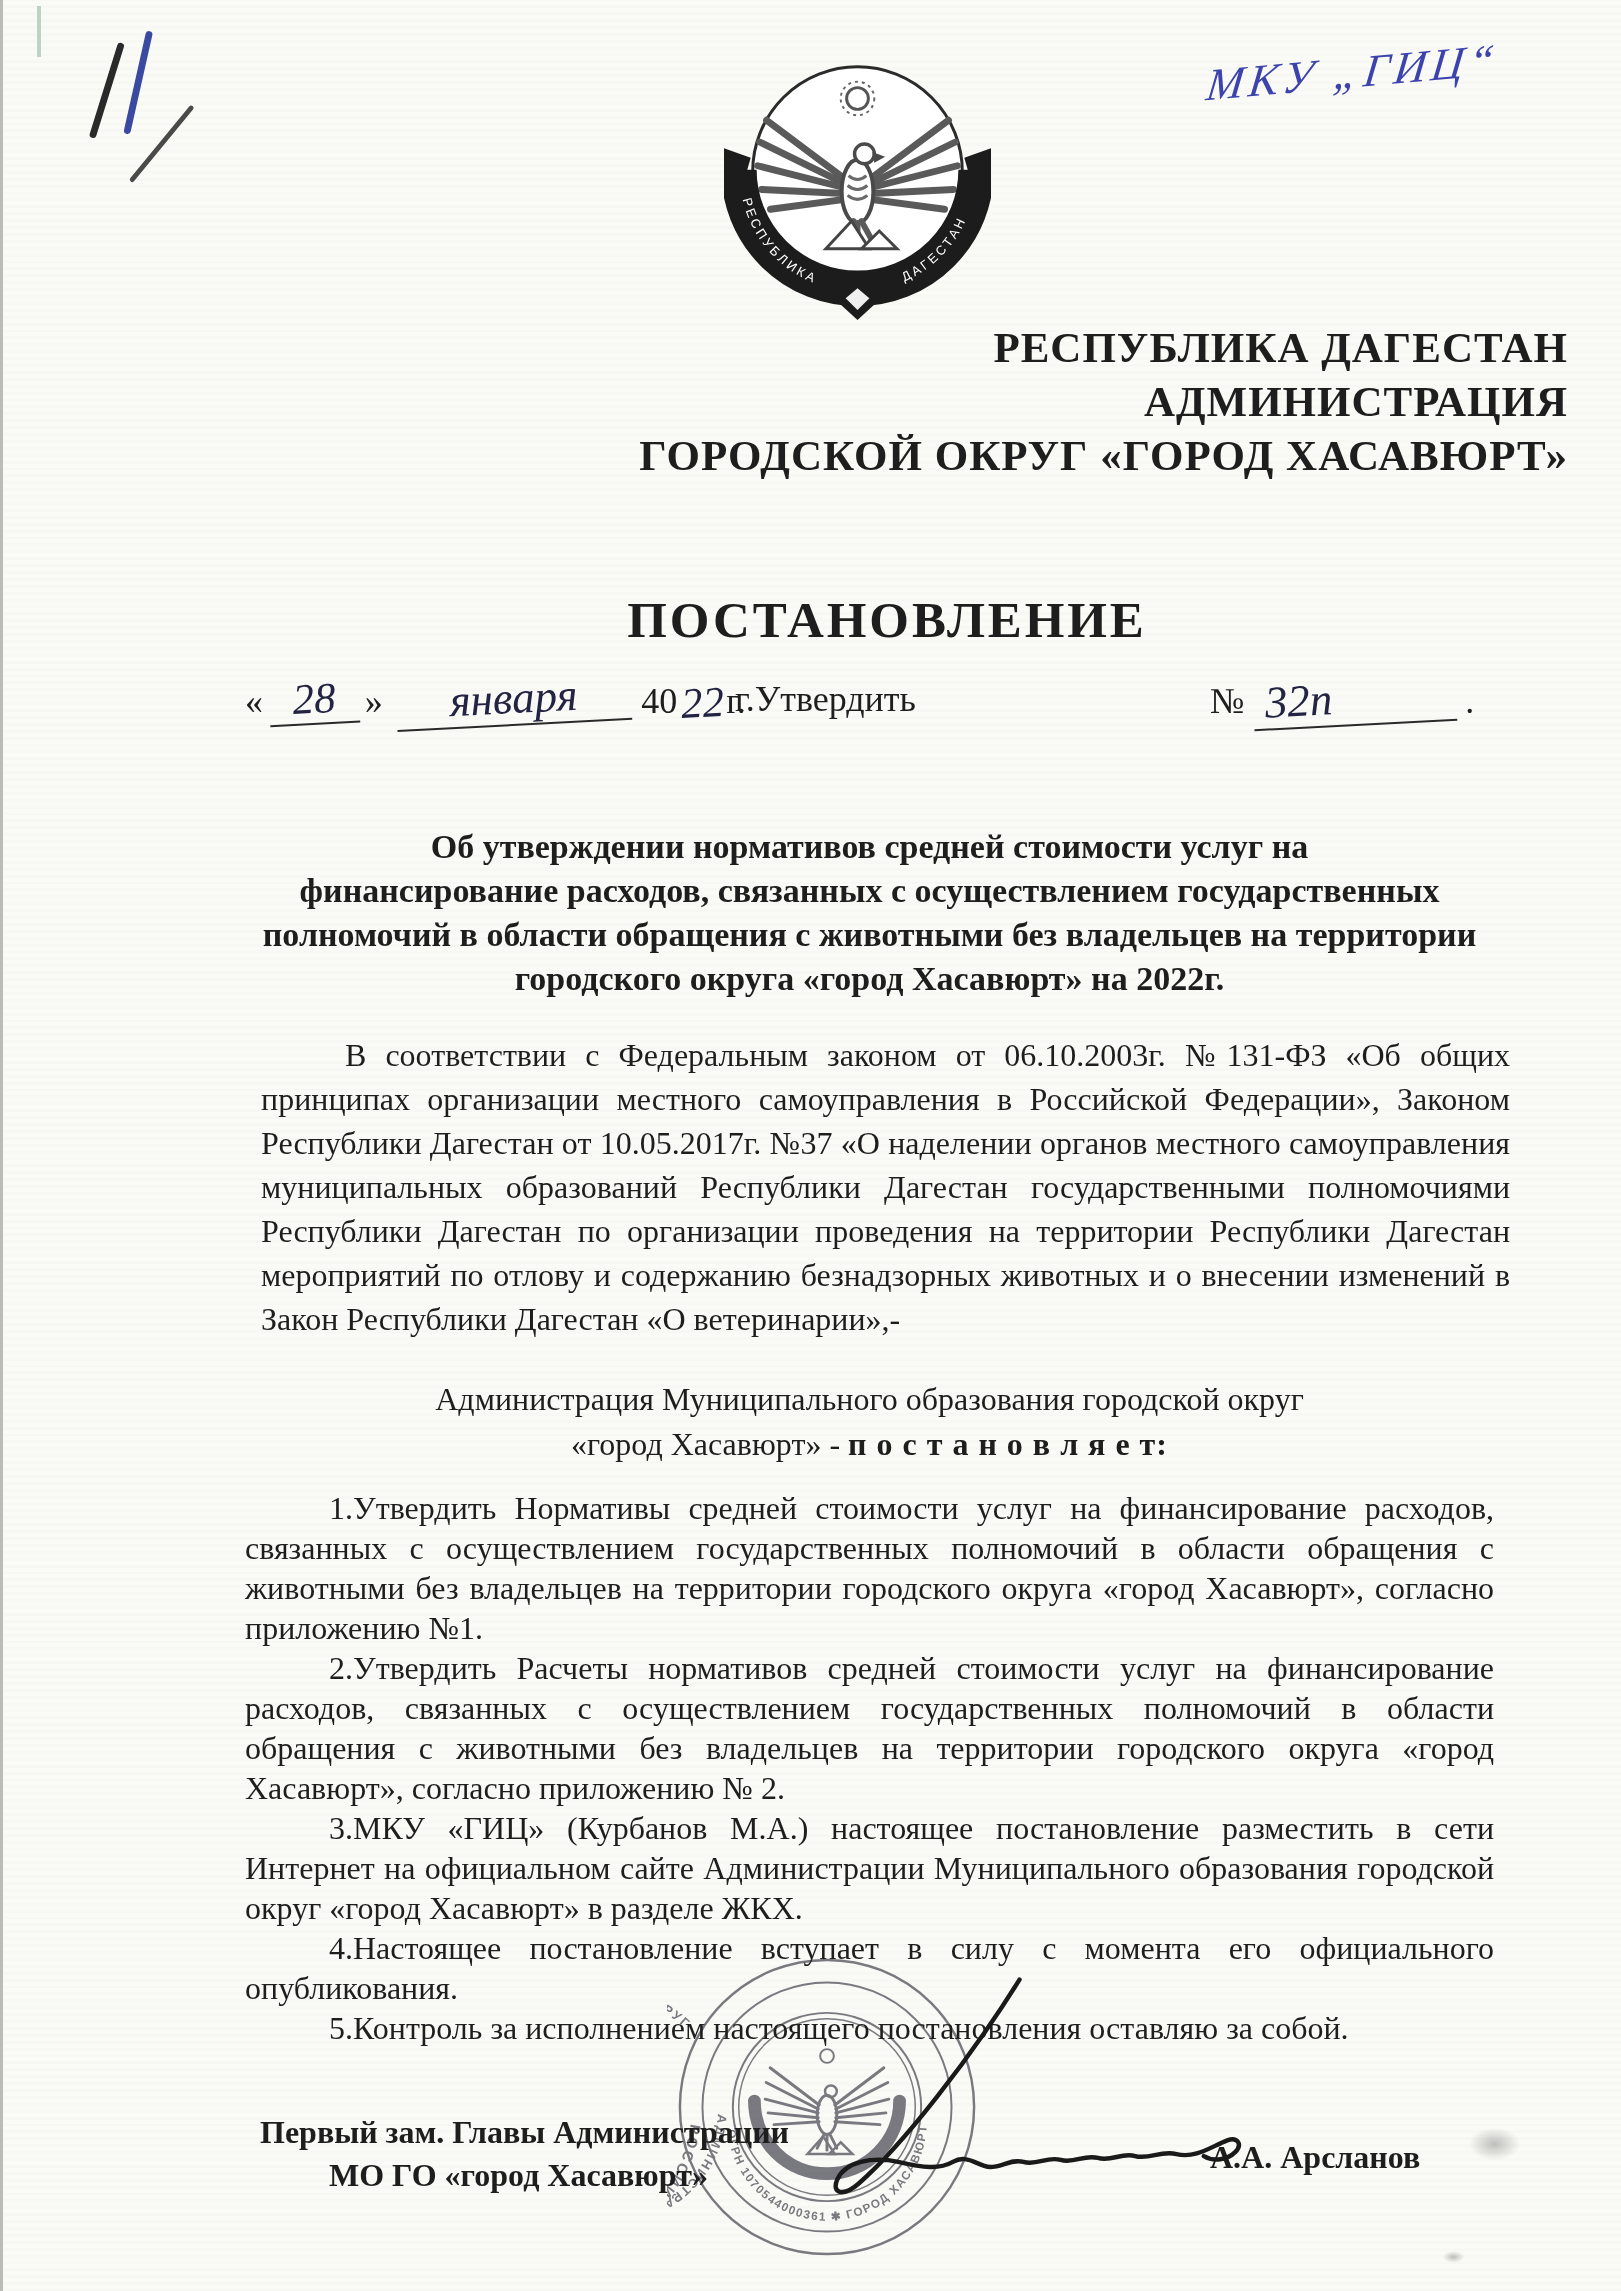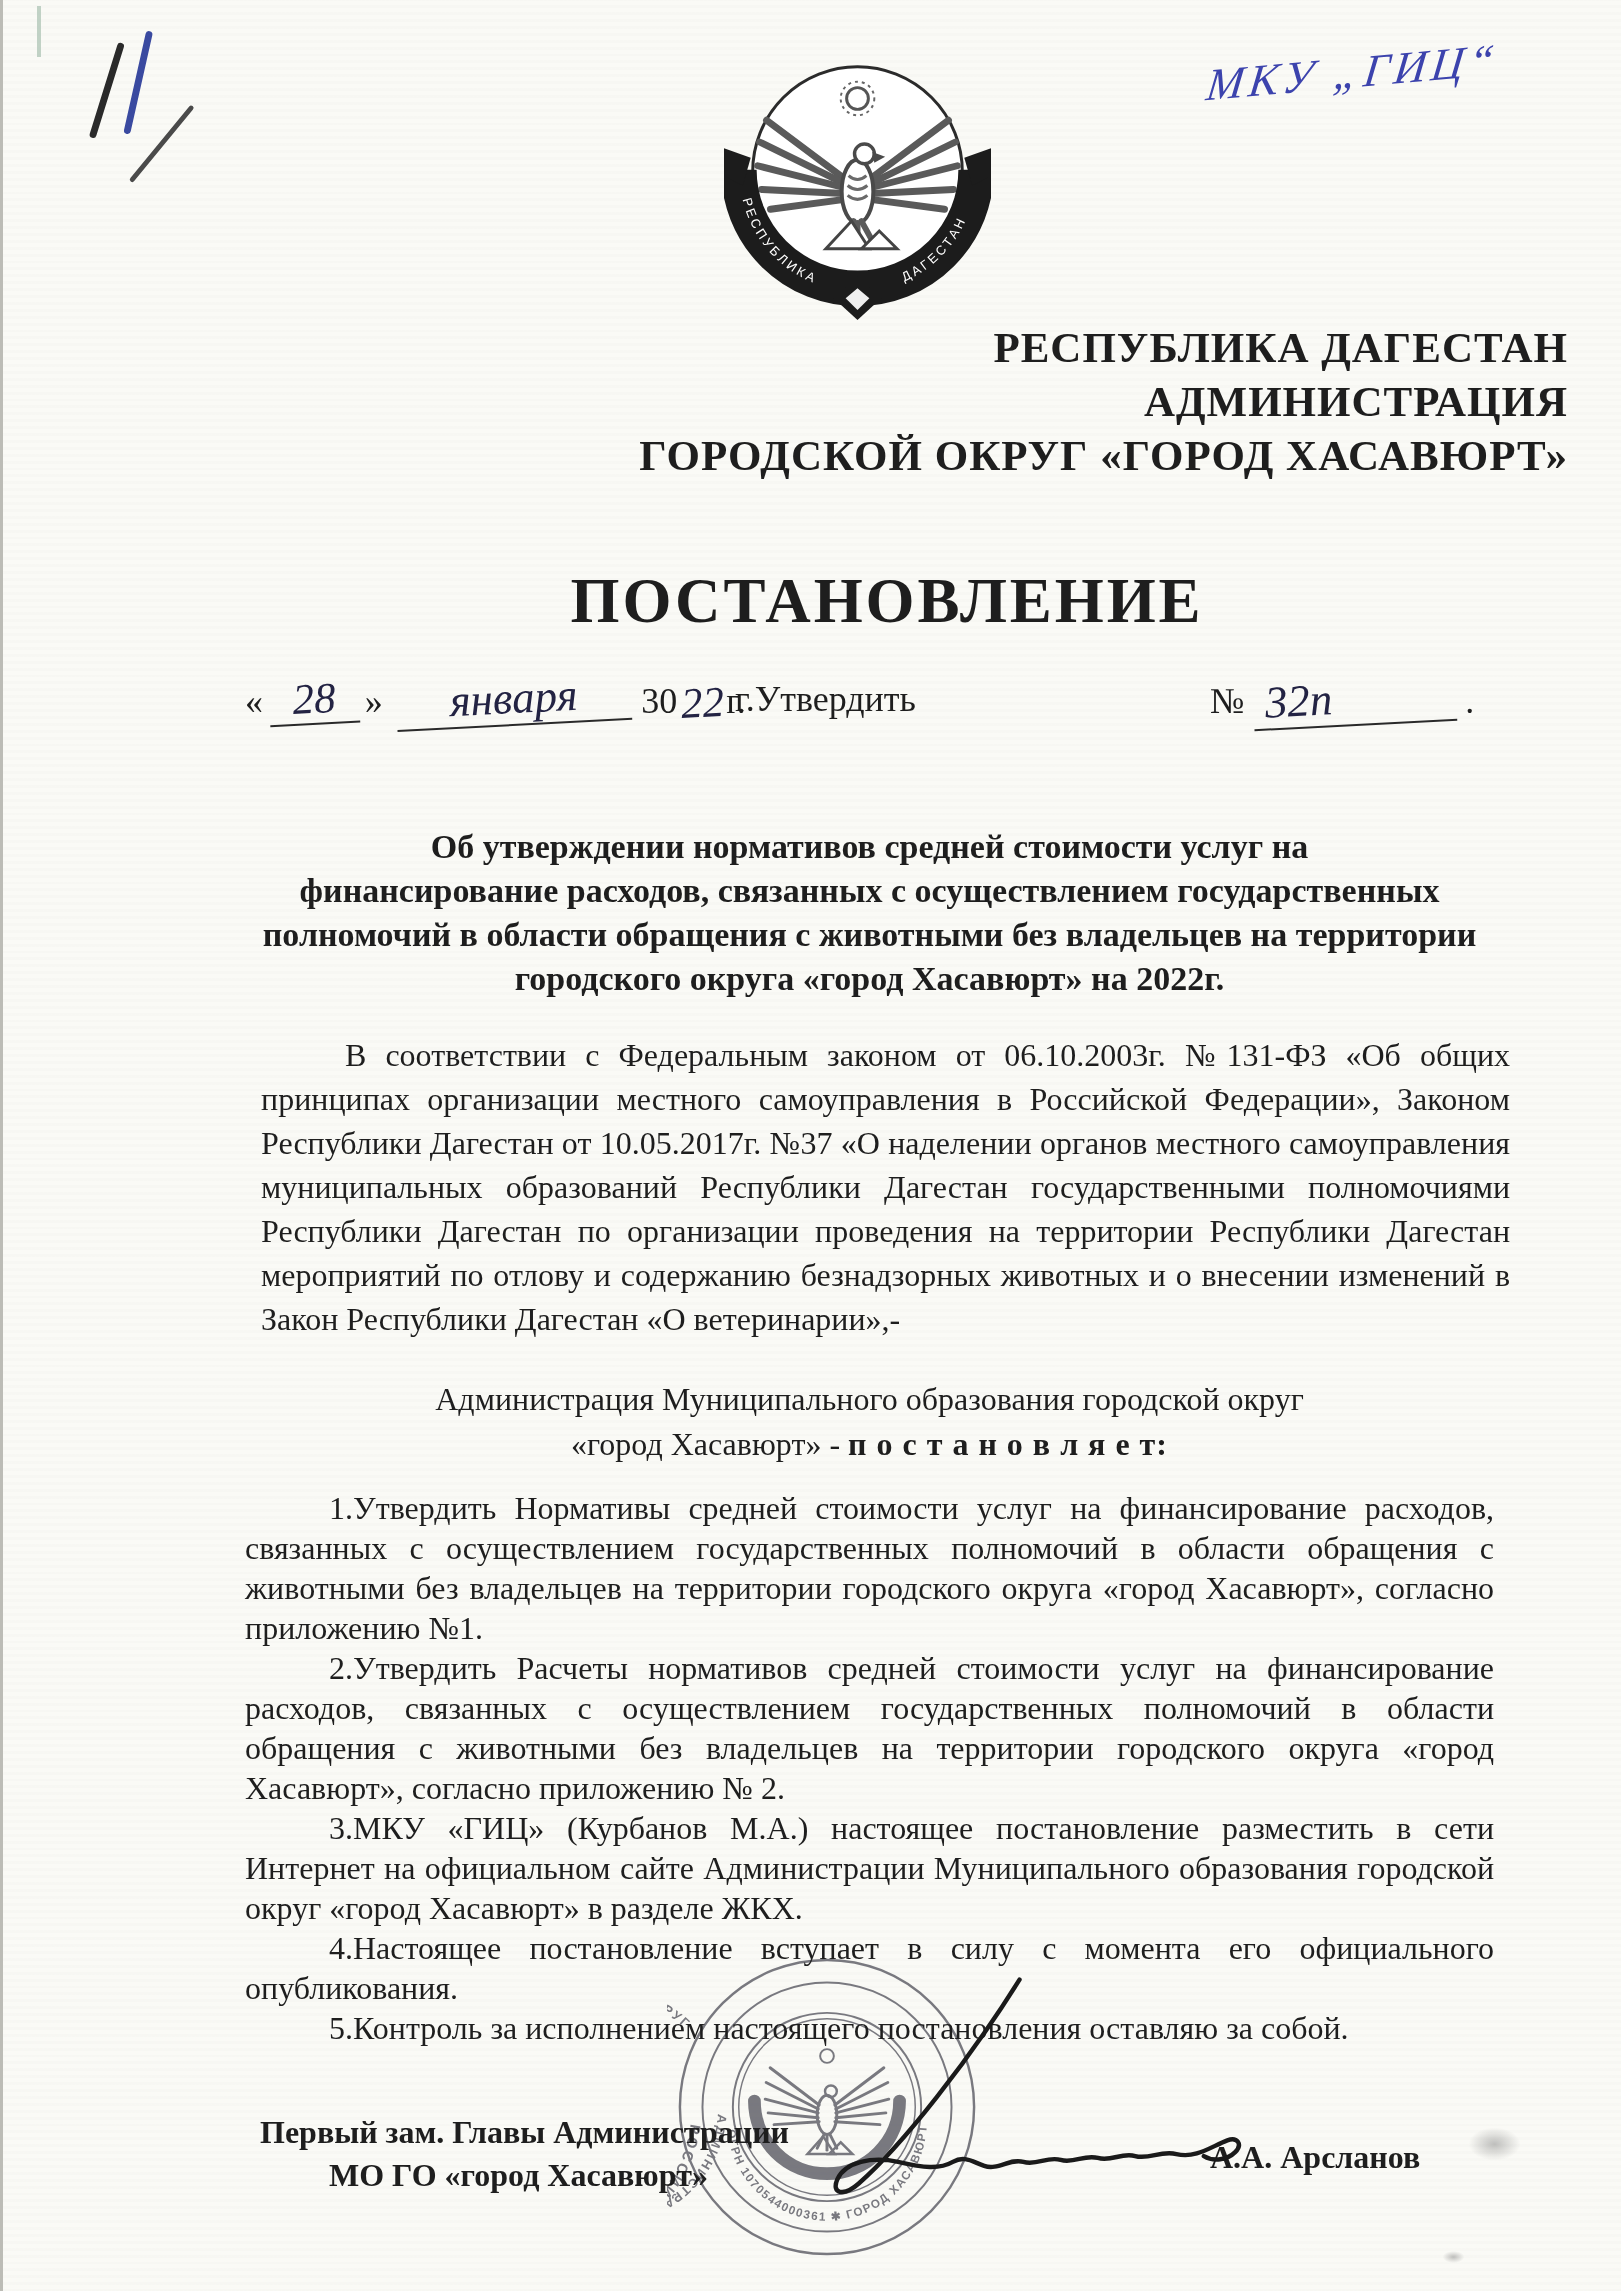--- a/index.html
+++ b/index.html
@@ -17,22 +17,22 @@
   .registry-note{
     position:absolute; left:1206px; top:41px; width:412px; z-index:3;
     font-size:45px; font-style:italic; color:#3c43ad; letter-spacing:4.9px;
     transform:rotate(-5deg) skewX(-12deg);
   }
 
   .emblem{position:absolute; left:724px; top:53px; width:267px; height:267px; z-index:2;}
 
   .org-header{position:absolute; top:321px; left:0; width:1568px; text-align:right;
     font-weight:bold; font-size:43px; line-height:54px; letter-spacing:1px; z-index:2;}
-  .doc-type{position:absolute; top:565px; left:245px; width:1284px; text-align:center;
-    font-weight:bold; font-size:63px; letter-spacing:2.9px; z-index:2;}
+  .doc-type{position:absolute; top:591px; left:245px; width:1284px; text-align:center;
+    font-weight:bold; font-size:51px; letter-spacing:2.9px; z-index:2;}
 
   .date-line{position:absolute; top:672px; left:245px; width:1313px; height:93px; font-size:36px; z-index:2;}
   .dl-date{display:inline-flex; align-items:baseline;}
   .u{display:inline-block; border-bottom:2px solid #2a2a2a;}
   .hw{font-style:italic; color:#232343; transform:rotate(-3deg);}
   .hw-day{min-width:90px; font-size:43px; margin:0 5.9px; text-align:center;}
   .hw-month{min-width:235px; font-size:45px; margin:0 9.8px 0 13.7px; text-align:center;}
   .hw-year{font-size:43px; margin:0 2px 0 3.9px; position:relative; top:3.9px;}
   .hw-num{min-width:191px; font-size:45px; text-align:left; padding-left:11.8px;}
   .dl-city{position:absolute; left:490px; top:5.9px;}
@@ -134,21 +134,21 @@
   </div>
 
   <div class="doc-type">ПОСТАНОВЛЕНИЕ</div>
 
   <div class="date-line">
     <span class="dl-date">
       <span>«</span>
       <span class="u hw hw-day">28</span>
       <span>»</span>
       <span class="u hw hw-month">января</span>
-      <span>30</span>
+      <span>40</span>
       <span class="hw hw-year">22</span>
       <span>г.</span>
     </span>
     <span class="dl-city">г.Утвердить</span>
     <span class="dl-num">
       <span>№</span>
       <span class="u hw hw-num">32п</span>
       <span>.</span>
     </span>
   </div>

